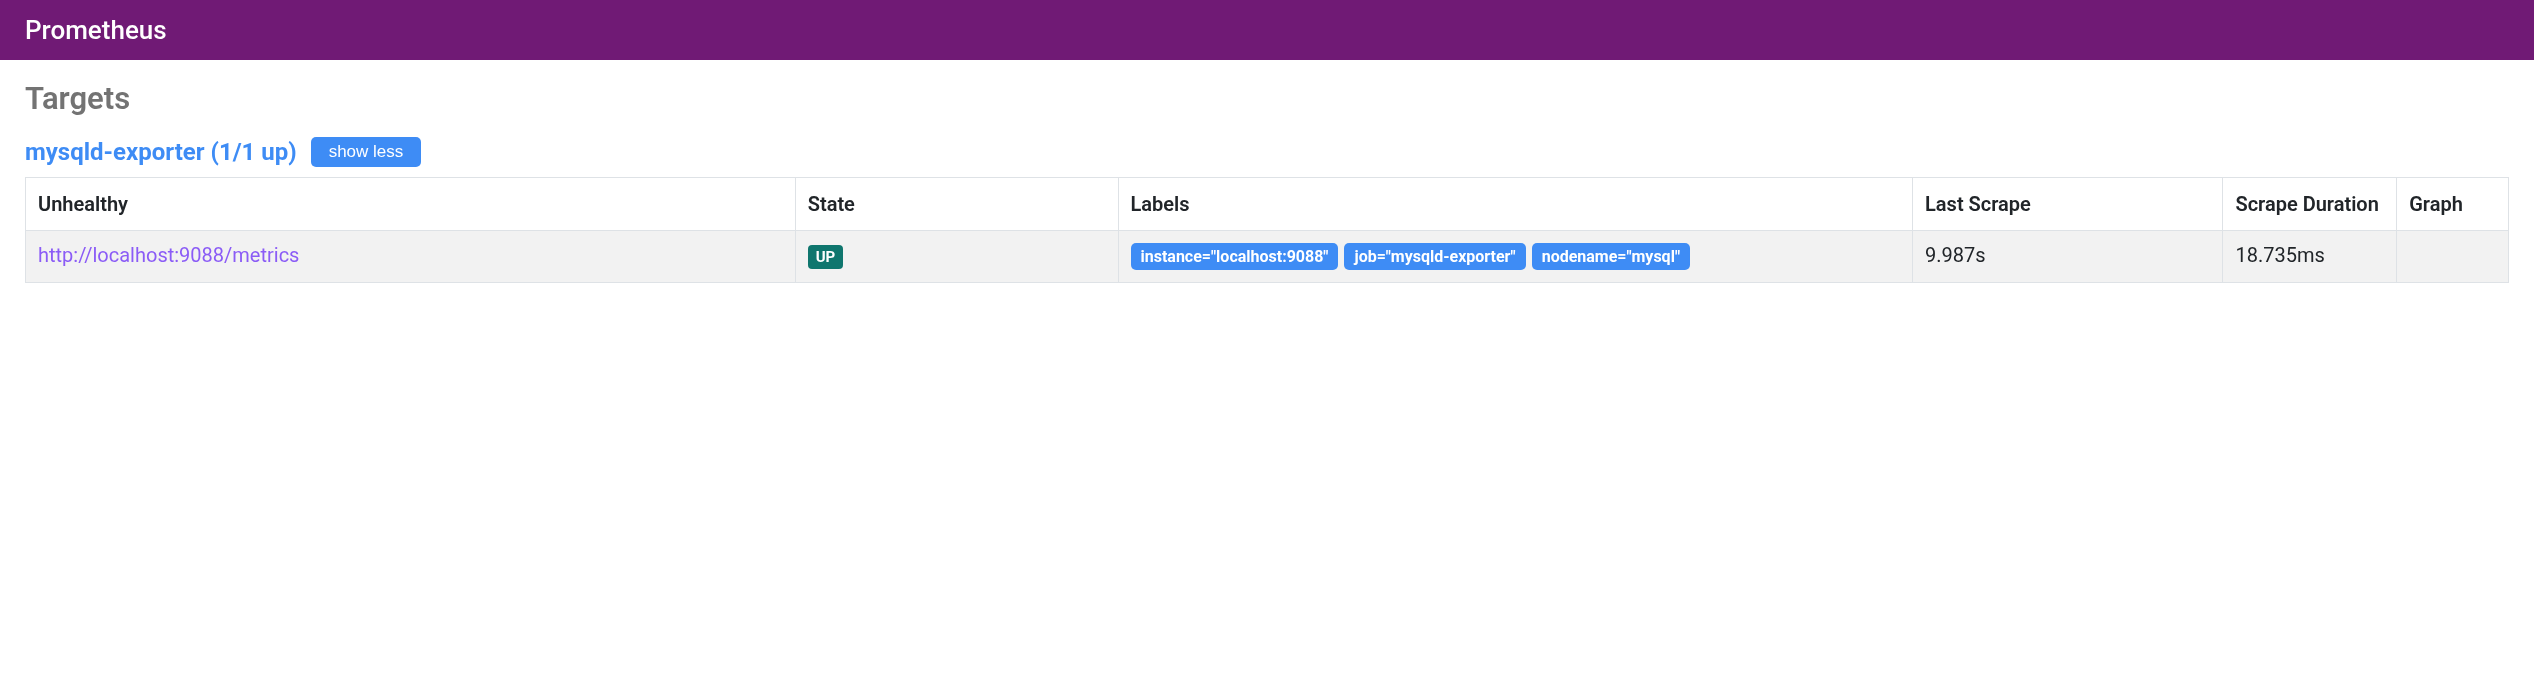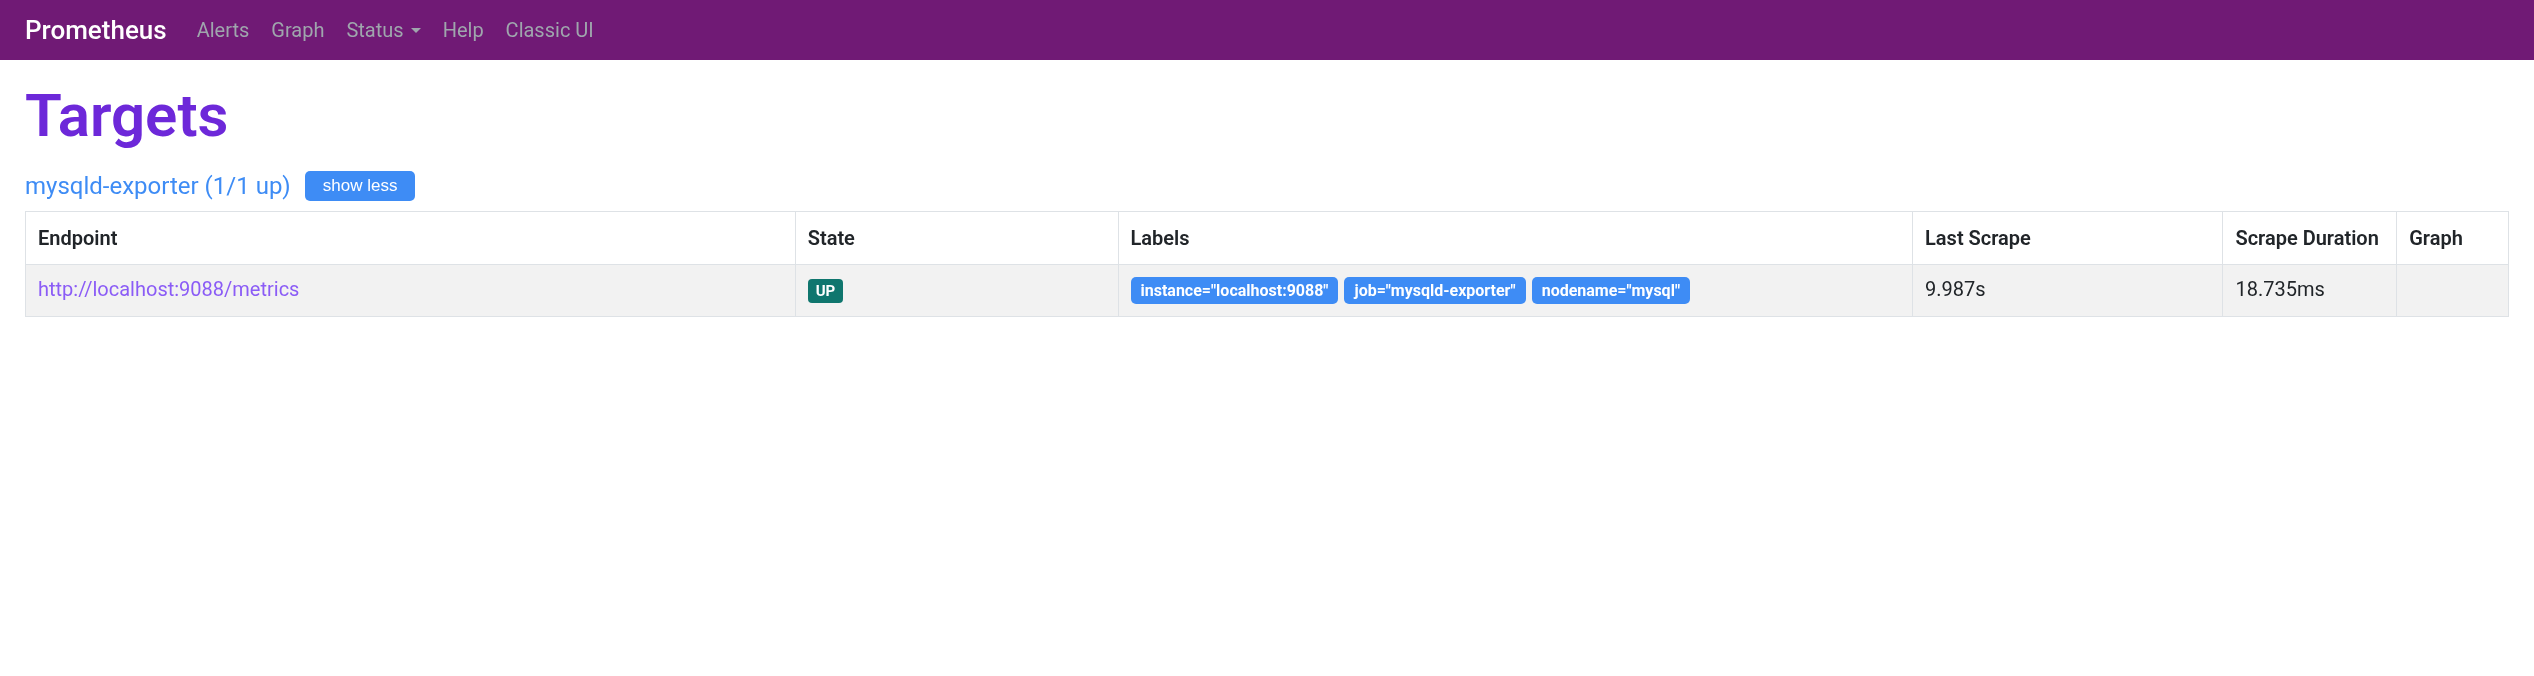--- a/index.html
+++ b/index.html
@@ -43,24 +43,24 @@
       height: 0;
       border-left: 5px solid transparent;
       border-right: 5px solid transparent;
       border-top: 5px solid #9fa6ad;
       margin-left: 2px;
     }
     .container {
       padding: 20px 25px;
     }
     .page-title {
-      font-size: 60px;
+      font-size: 31px;
       font-weight: 600;
       margin-bottom: 20px;
-      color: #6d28d9;
+      color: #737373;
     }
     .filter-group {
       display: inline-flex;
       border-radius: 5px;
       overflow: hidden;
       margin-bottom: 22px;
     }
     .filter-btn {
       padding: 8px 18px;
       font-size: 20px;
@@ -76,21 +76,21 @@
     }
     .job-header {
       display: flex;
       align-items: center;
       gap: 14px;
       margin-bottom: 10px;
     }
     .job-title {
       color: #3e8cf5;
       font-size: 24px;
-      font-weight: 400;
+      font-weight: 700;
     }
     .show-less-btn {
       background: #3e8cf5;
       color: #fff;
       border: none;
       border-radius: 5px;
       padding: 5px 18px;
       font-size: 17px;
       cursor: pointer;
     }
@@ -146,45 +146,35 @@
     .col-labels { width: 32%; }
     .col-lastscrape { width: 12.5%; }
     .col-duration { width: 7%; }
     .col-error { width: 4.5%; }
   </style>
 </head>
 <body>
 
 <nav class="navbar">
   <a class="navbar-brand">Prometheus</a>
-  <div class="navbar-nav">
-    <a class="nav-link">Alerts</a>
-    <a class="nav-link">Graph</a>
-    <a class="nav-link">
-      <span>Status</span>
-      <span class="caret-down"></span>
-    </a>
-    <a class="nav-link">Help</a>
-    <a class="nav-link">Classic UI</a>
-  </div>
 </nav>
 
 <div class="container">
   <h1 class="page-title">Targets</h1>
 
 
   <div class="job-header">
     <a class="job-title">mysqld-exporter (1/1 up)</a>
     <button class="show-less-btn">show less</button>
   </div>
 
   <table class="targets-table">
     <thead>
       <tr>
-        <th class="col-endpoint">Endpoint</th>
+        <th class="col-endpoint">Unhealthy</th>
         <th class="col-state">State</th>
         <th class="col-labels">Labels</th>
         <th class="col-lastscrape">Last Scrape</th>
         <th class="col-duration">Scrape Duration</th>
         <th class="col-error">Graph</th>
       </tr>
     </thead>
     <tbody>
       <tr>
         <td>

